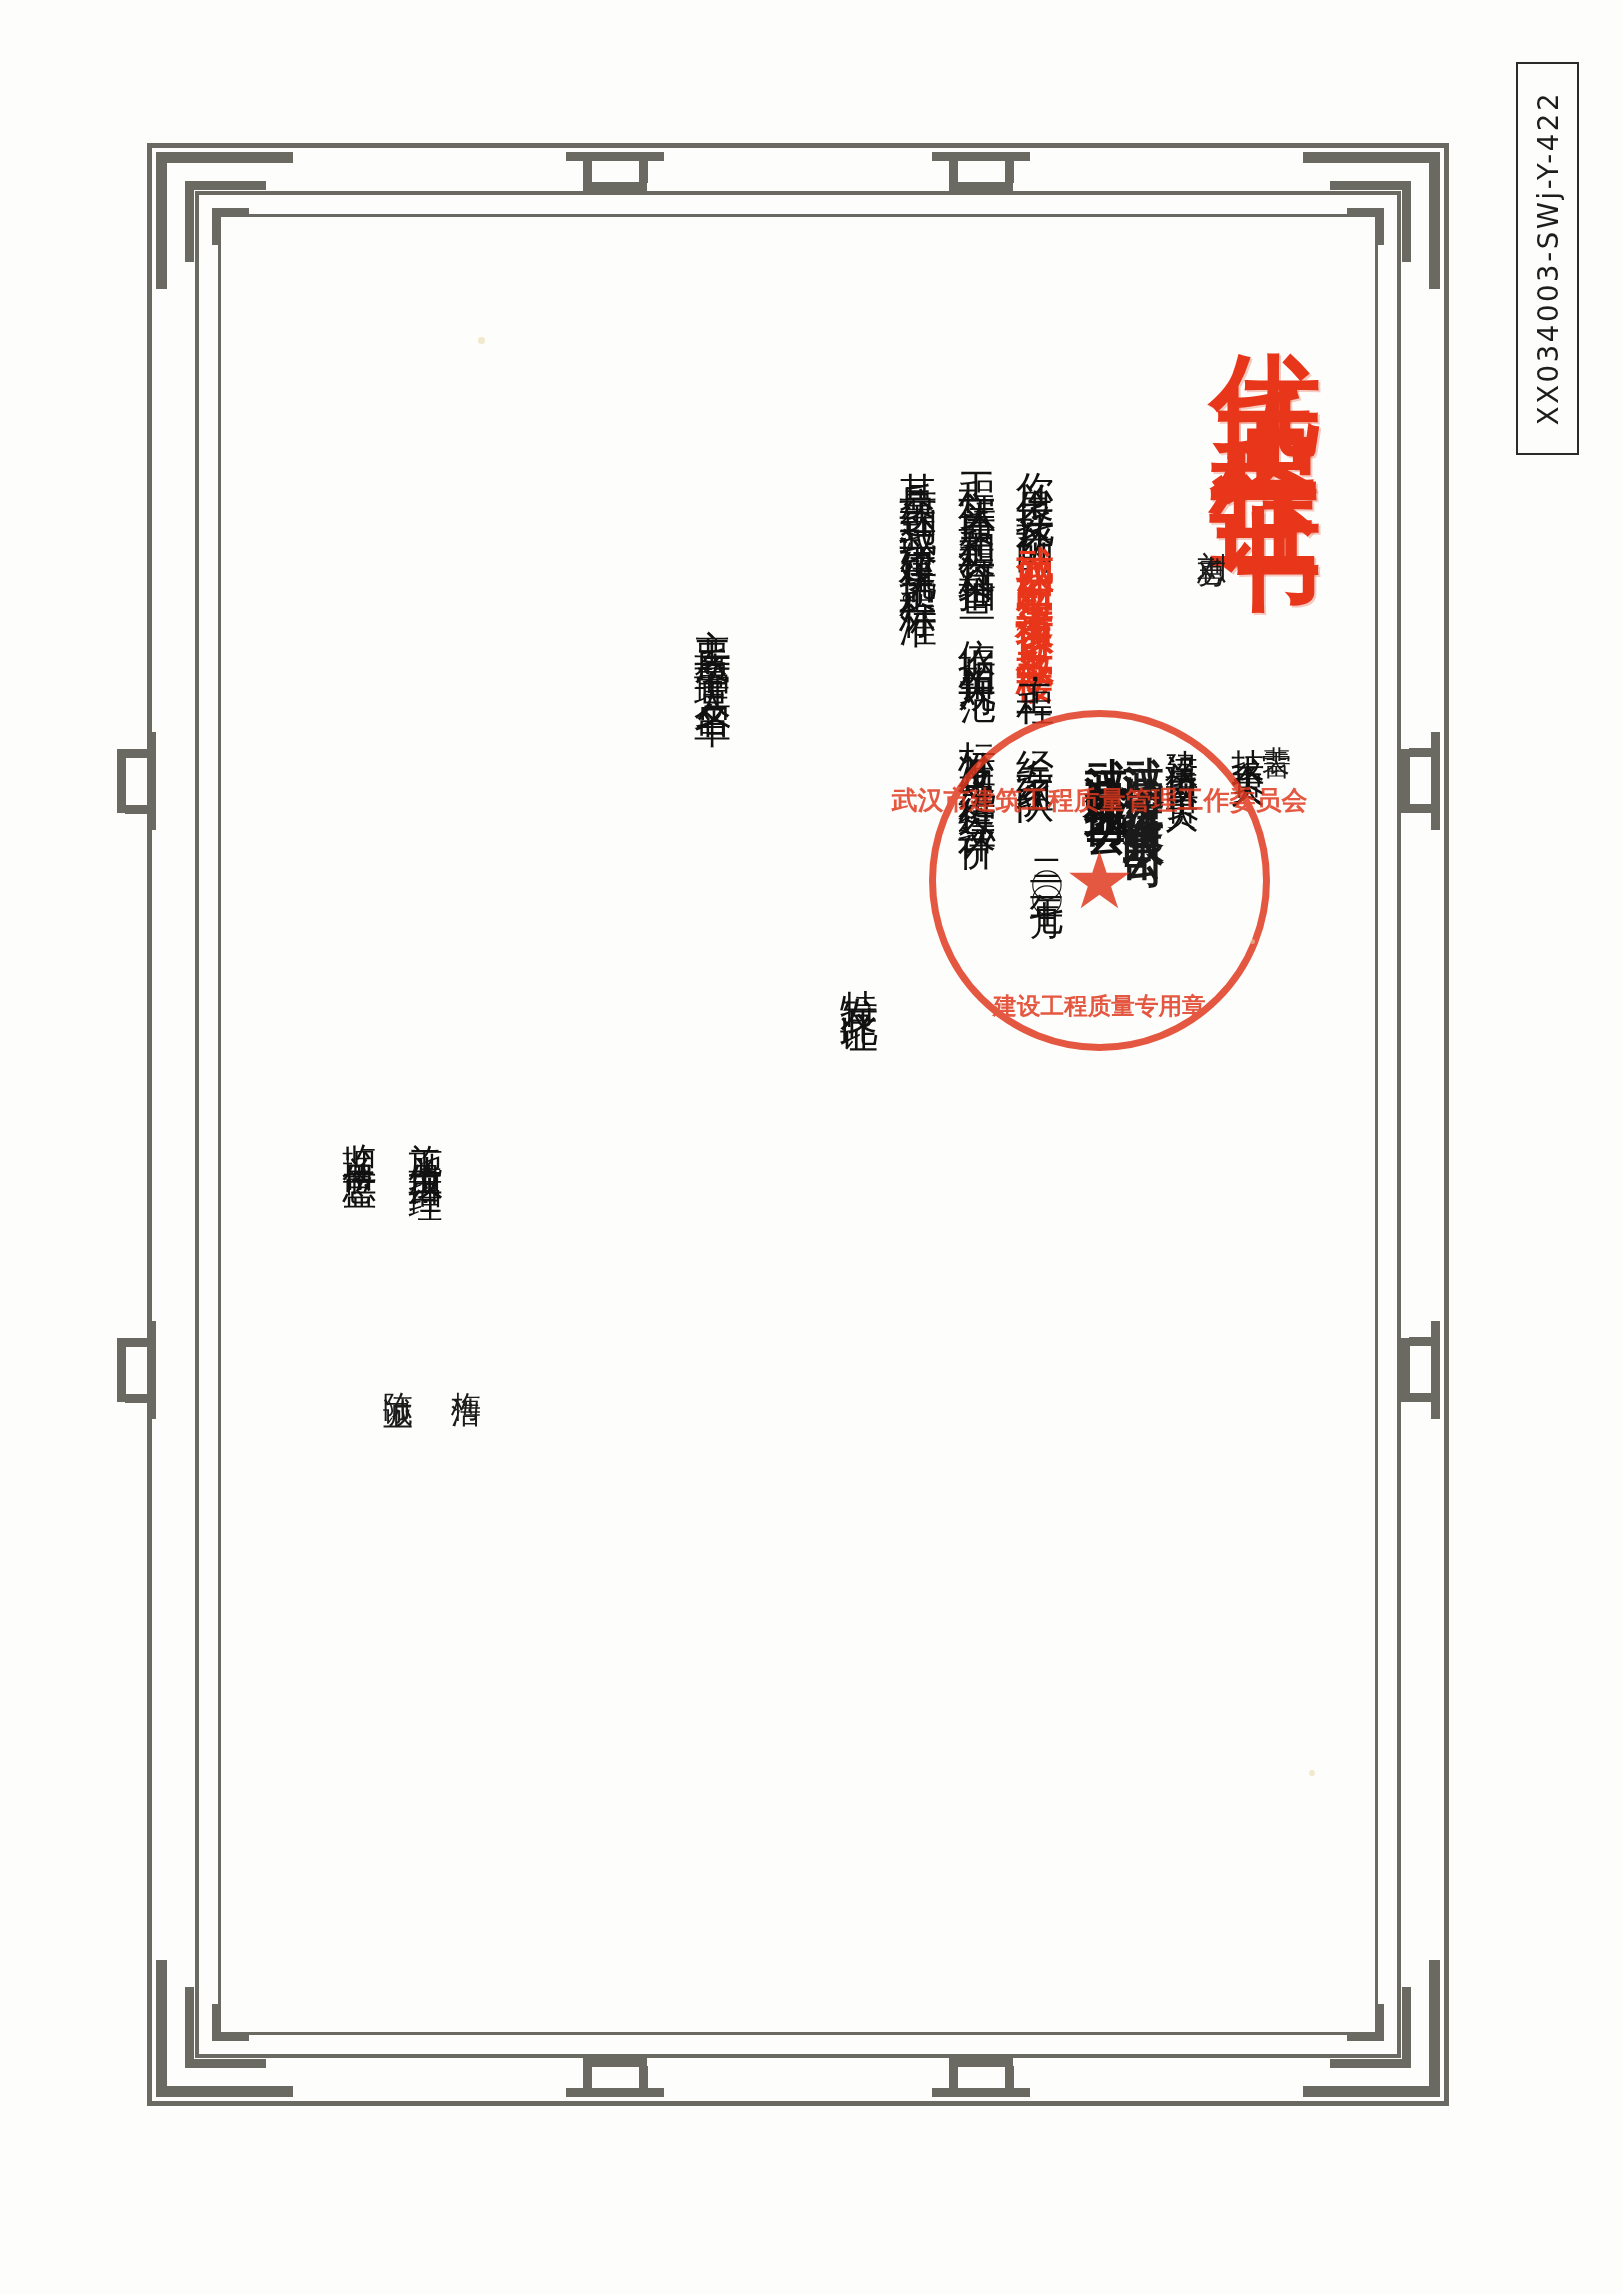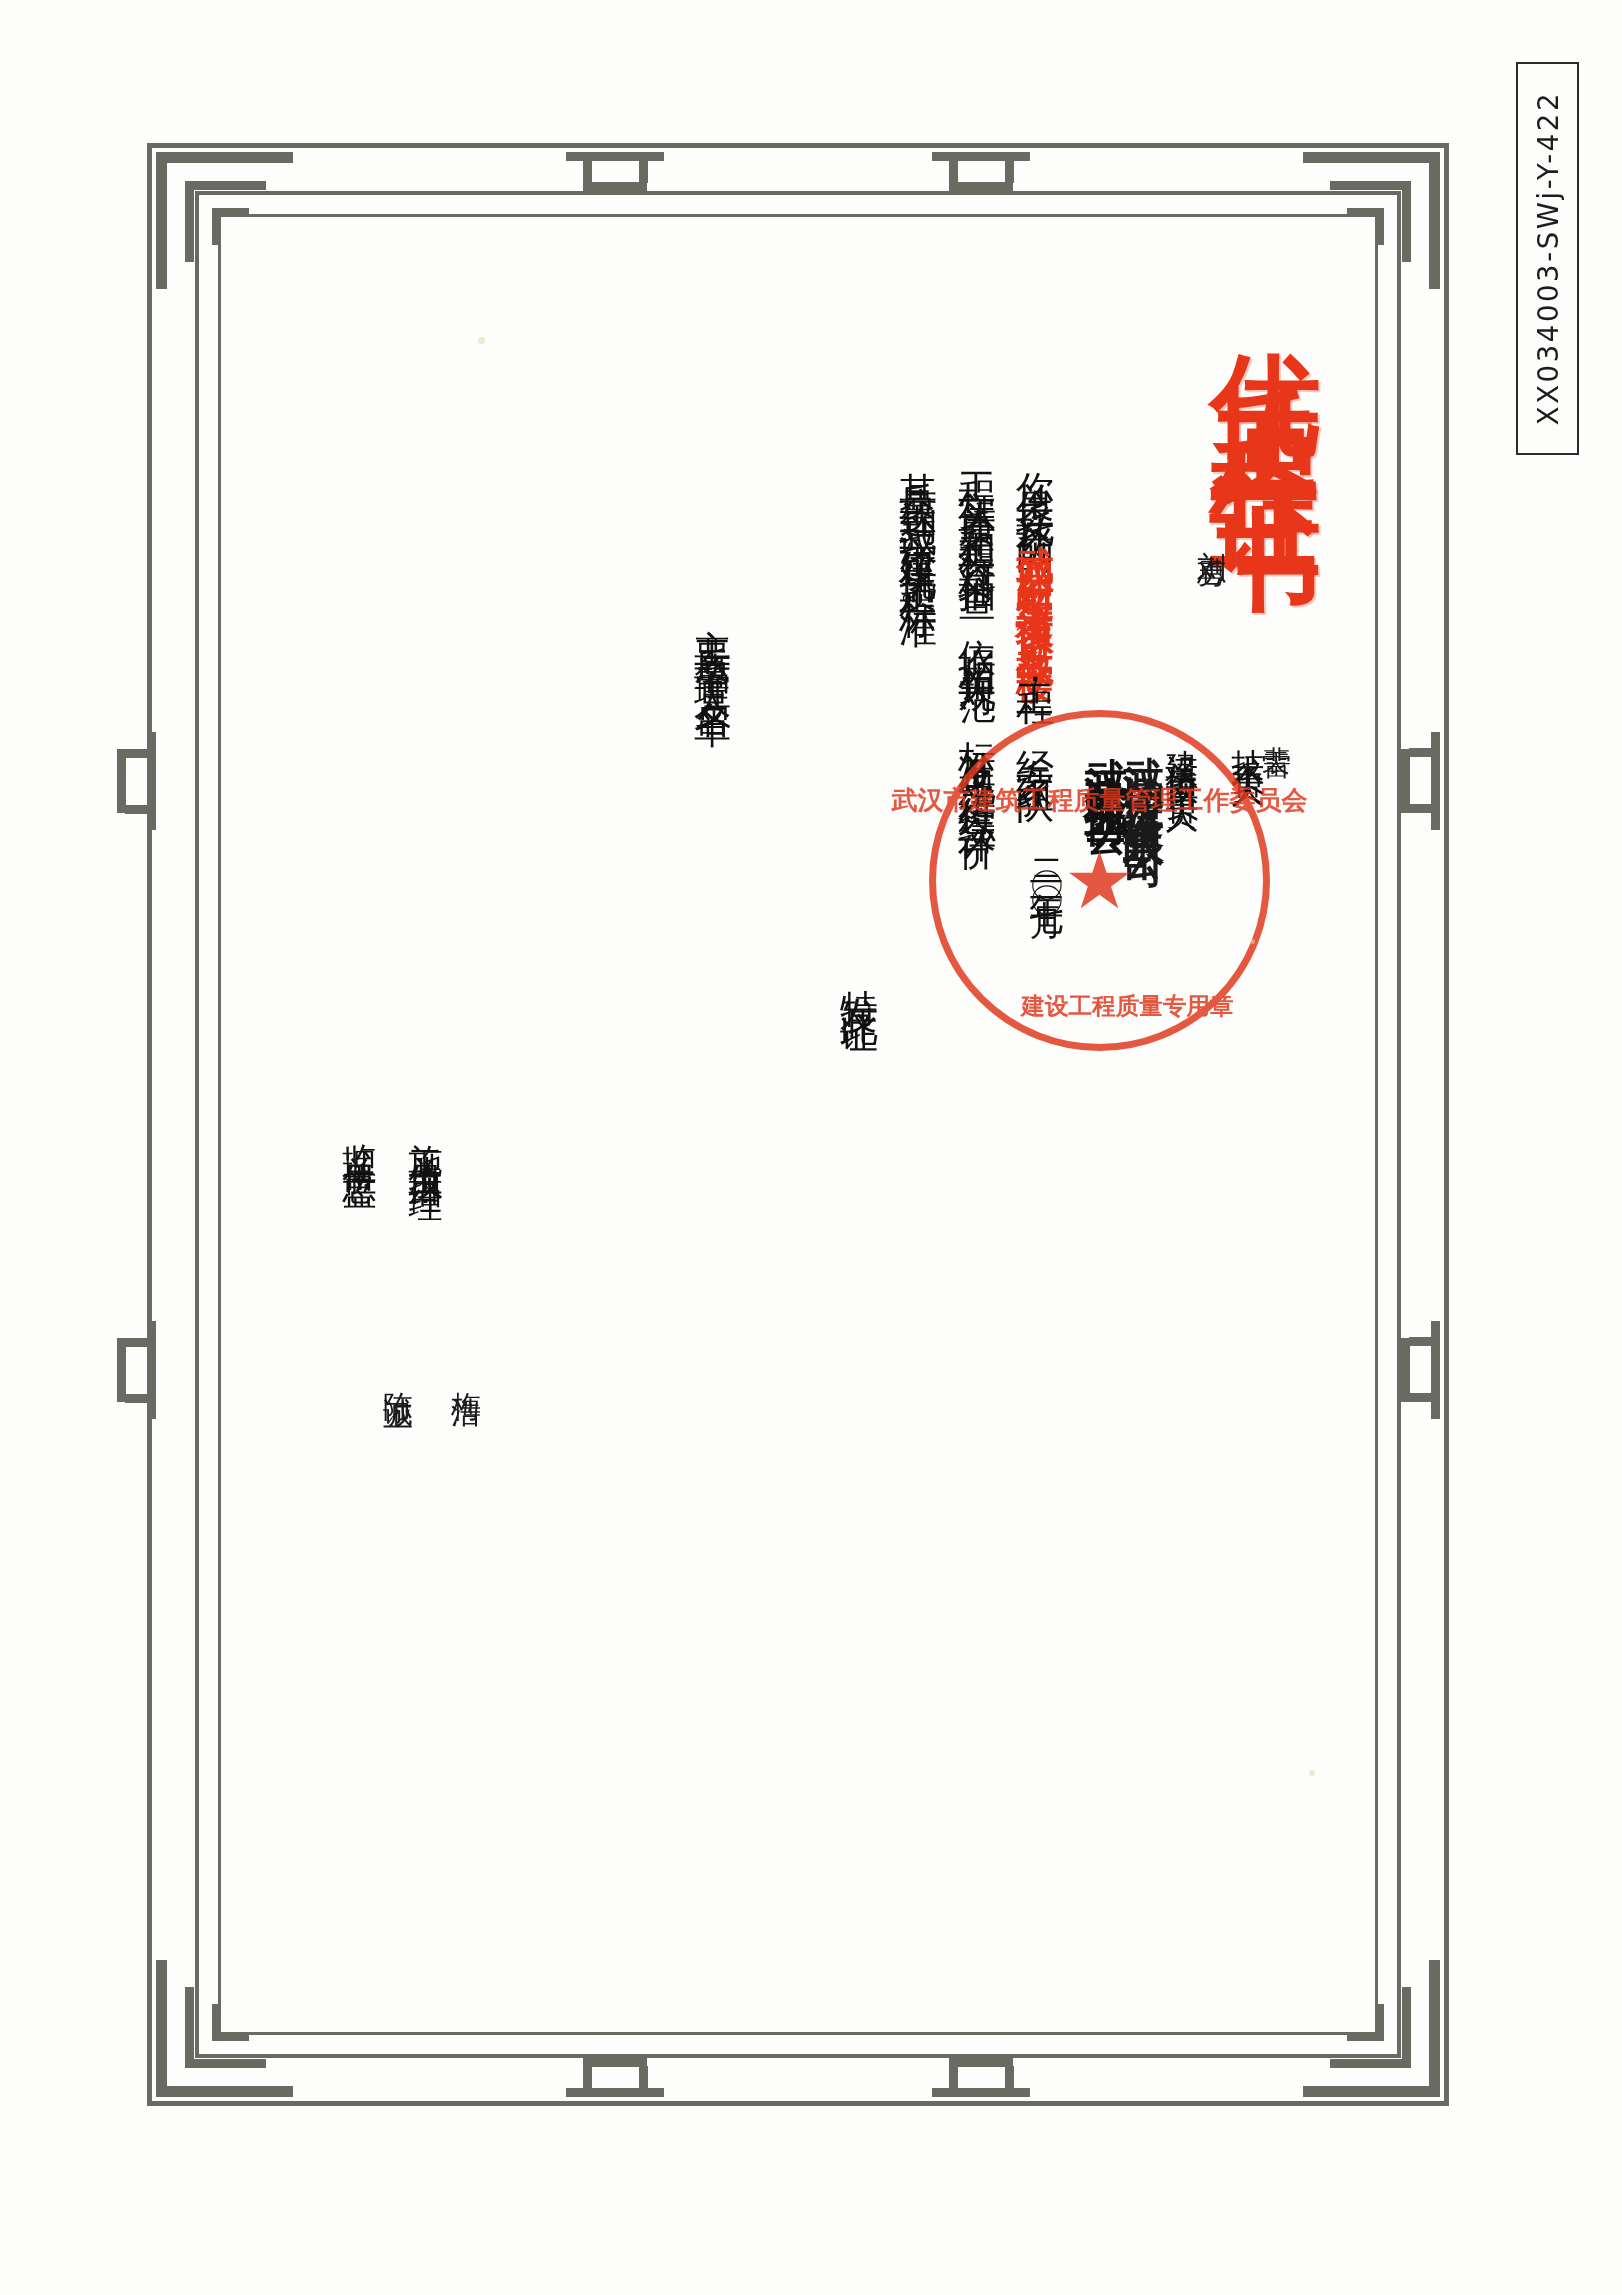--- a/index.html
+++ b/index.html
@@ -241,21 +241,20 @@
   #seal .seal-bottom {
     position: absolute;
     left: 50%;
     bottom: 22px;
     transform: translateX(-50%);
     color: #e03a20;
     font-size: 23.6px;
     font-weight: 700;
     white-space: nowrap;
     font-family: "DejaVu Serif", serif;
-    margin-left: 28px;
   }
 
   
   .handwrite {
     font-family: "DejaVu Serif", serif;
     color: #1b1b1b;
   }
   #hand-tech {
     position: absolute;
     right: 71px;

